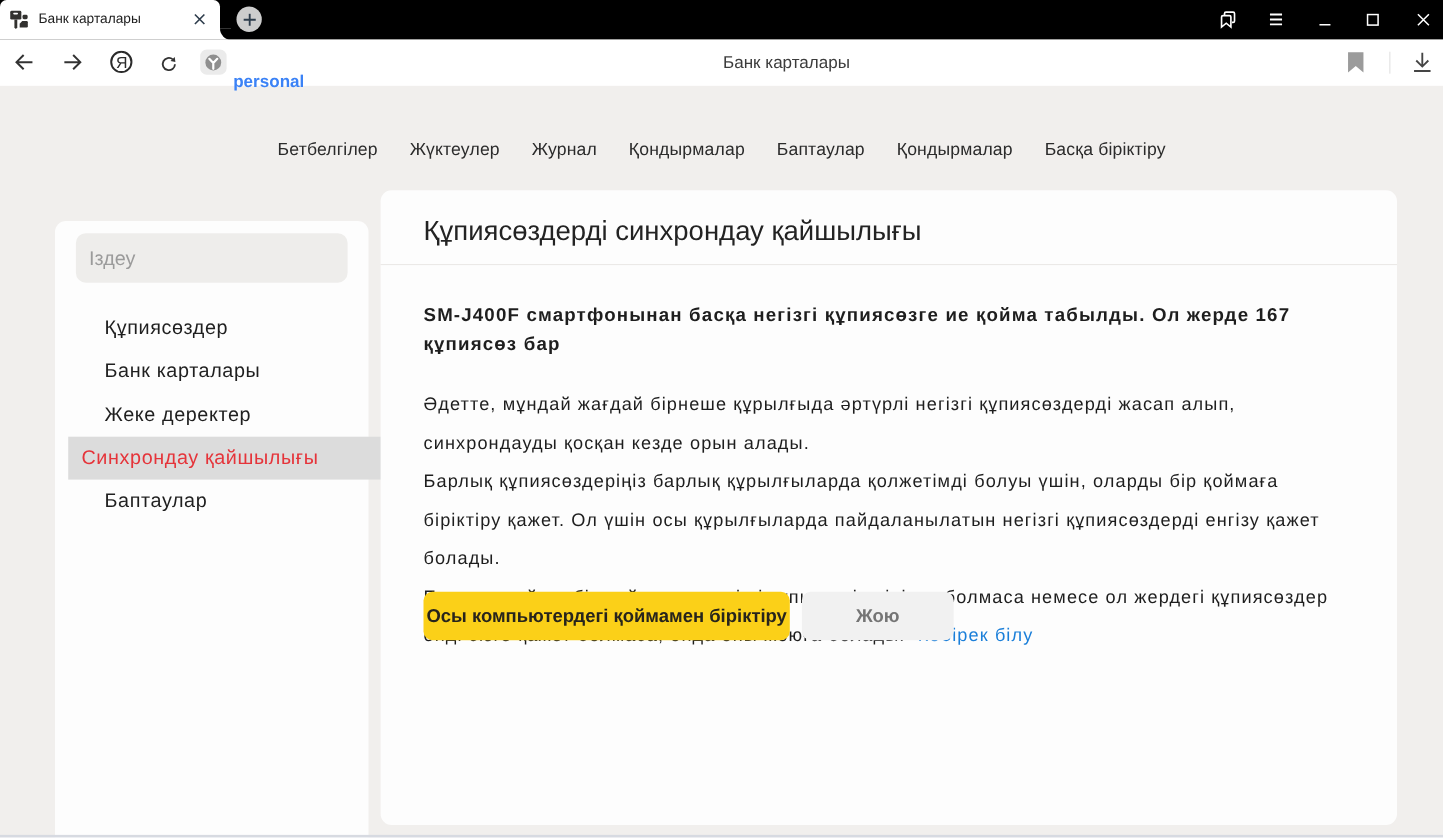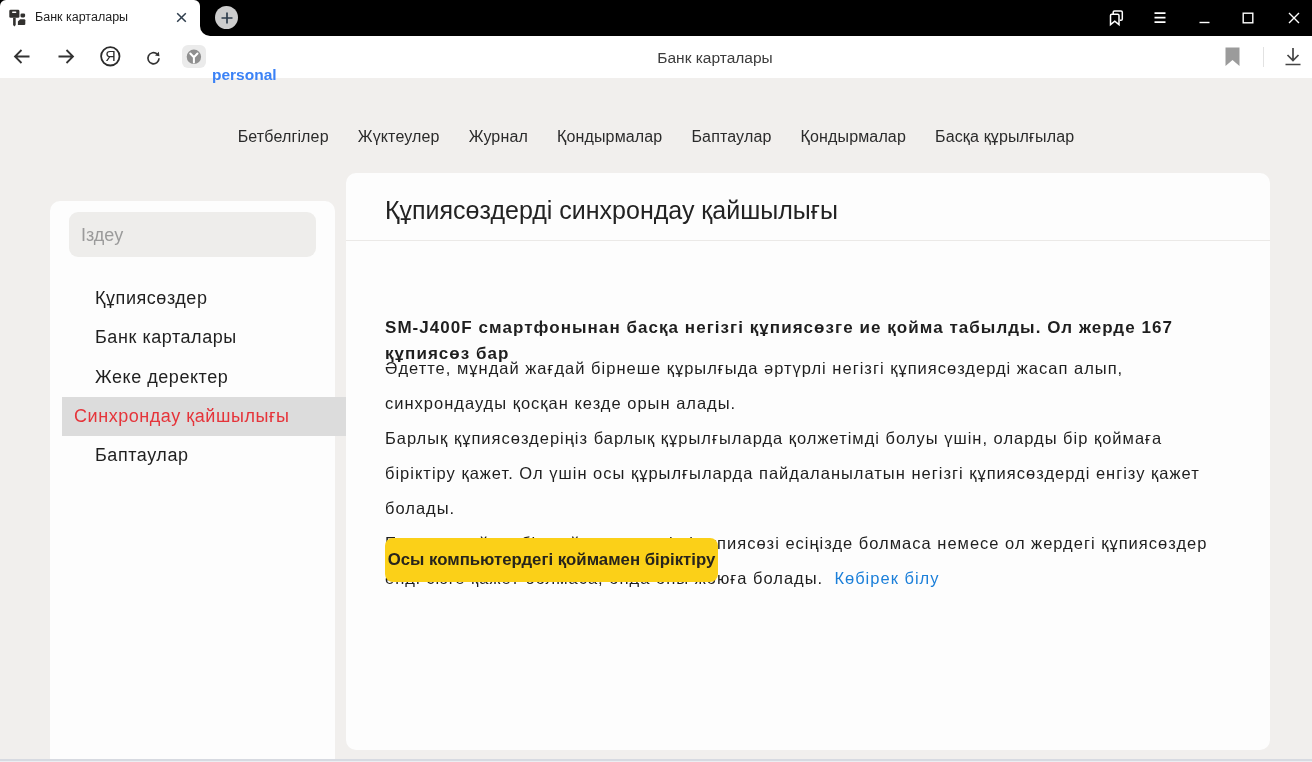--- a/index.html
+++ b/index.html
@@ -29,21 +29,21 @@
   #sidebar { position:absolute; left:50px; top:173px; width:285px; height:577px; background:#fdfdfd; border-radius:10px;margin-top:28px; }
   #main { position:absolute; left:346px; top:173px; width:924px; height:577px; background:#fdfdfd; border-radius:10px;padding-left:38px; }
 
   #search { position:absolute; left:19px; top:11px; width:247px; height:45px; border-radius:9px; background:#eeedeb; line-height:46px; padding-left:12px; font-size:18px; color:#9b9b9b; }
   #menu { position:absolute; left:12px; top:78px; width:285px; list-style:none; font-size:18px; color:#1f1f1f; letter-spacing:0.55px; }
   #menu li { height:39.3px; line-height:39.3px; padding-left:33px; }
   #menu li.sel { background:#dcdcdc; color:#e5343a;padding-left:12px; }
 
   #h1 { position:absolute; left:39px; top:23px; font-size:25px; font-weight:400; color:#232323; letter-spacing:0; }
   #hdiv { position:absolute; left:0; top:67px; width:924px; height:1px; background:#ebe9e7; }
-  #boldtxt { position:absolute; left:39px; top:101px; font-size:17px; font-weight:bold; color:#1e1e1e; line-height:26px; width:860px; letter-spacing:1.05px;margin-top:41px; }
+  #boldtxt { position:absolute; left:39px; top:101px; font-size:17px; font-weight:bold; color:#1e1e1e; line-height:26px; width:860px; letter-spacing:1.05px; }
   #bodytxt { position:absolute; left:39px; top:178px; font-size:16.5px; color:#1e1e1e; line-height:35px; width:860px; letter-spacing:1px; }
   #bodytxt a { color:#1b7fd9; text-decoration:none; }
   #btns { position:absolute; left:39px; top:365px; display:flex; gap:11px; }
   .btn { height:44px; border-radius:8px; font-size:16.8px; letter-spacing:0;  white-space:nowrap; display:flex; align-items:center; justify-content:center;font-weight:bold; }
   #ybtn { background:#fbd018; color:#27241c; width:333px; }
   #gbtn { background:#f1f1f1; color:#757575; width:138px; }
 
   
   #bline1 { position:absolute; left:0; top:759px; width:1312px; height:2px; background:#d7dae1; }
   #bline2 { position:absolute; left:0; top:761px; width:1312px; height:1px; background:#eceef2; }
@@ -123,21 +123,21 @@
   </svg>
 </div>
 
 <div id="nav">
   <span>Бетбелгілер</span>
     <span>Жүктеулер</span>
     <span>Журнал</span>
     <span>Қондырмалар</span>
     <span>Баптаулар</span>
     <span>Қондырмалар</span>
-    <span>Басқа құрылғылар</span>
+    <span>Басқа біріктіру</span>
 </div>
 
 <div id="sidebar">
   <div id="search">Іздеу</div>
   <ul id="menu">
     <li>Құпиясөздер</li>
     <li>Банк карталары</li>
     <li>Жеке деректер</li>
     <li class="sel">Синхрондау қайшылығы</li>
     <li>Баптаулар</li>
@@ -150,17 +150,18 @@
   <div id="boldtxt">SM-J400F смартфонынан басқа негізгі құпиясөзге ие қойма табылды. Ол жерде 167<br>құпиясөз бар</div>
   <div id="bodytxt">Әдетте, мұндай жағдай бірнеше құрылғыда әртүрлі негізгі құпиясөздерді жасап алып,<br>
 синхрондауды қосқан кезде орын алады.<br>
 Барлық құпиясөздеріңіз барлық құрылғыларда қолжетімді болуы үшін, оларды бір қоймаға<br>
 біріктіру қажет. Ол үшін осы құрылғыларда пайдаланылатын негізгі құпиясөздерді енгізу қажет<br>
 болады.<br>
 Егер қандай да бір қойманың негізгі құпиясөзі есіңізде болмаса немесе ол жердегі құпиясөздер<br>
 енді сізге қажет болмаса, онда оны жоюға болады. &nbsp;<a href="#">Көбірек білу</a></div>
   <div id="btns">
     <div class="btn" id="ybtn">Осы компьютердегі қоймамен біріктіру</div>
+    <div class="btn" id="gbtn">Жою</div>
   </div>
 </div>
 
 <div id="bline1"></div>
 <div id="bline2"></div>
 
 </body></html>

